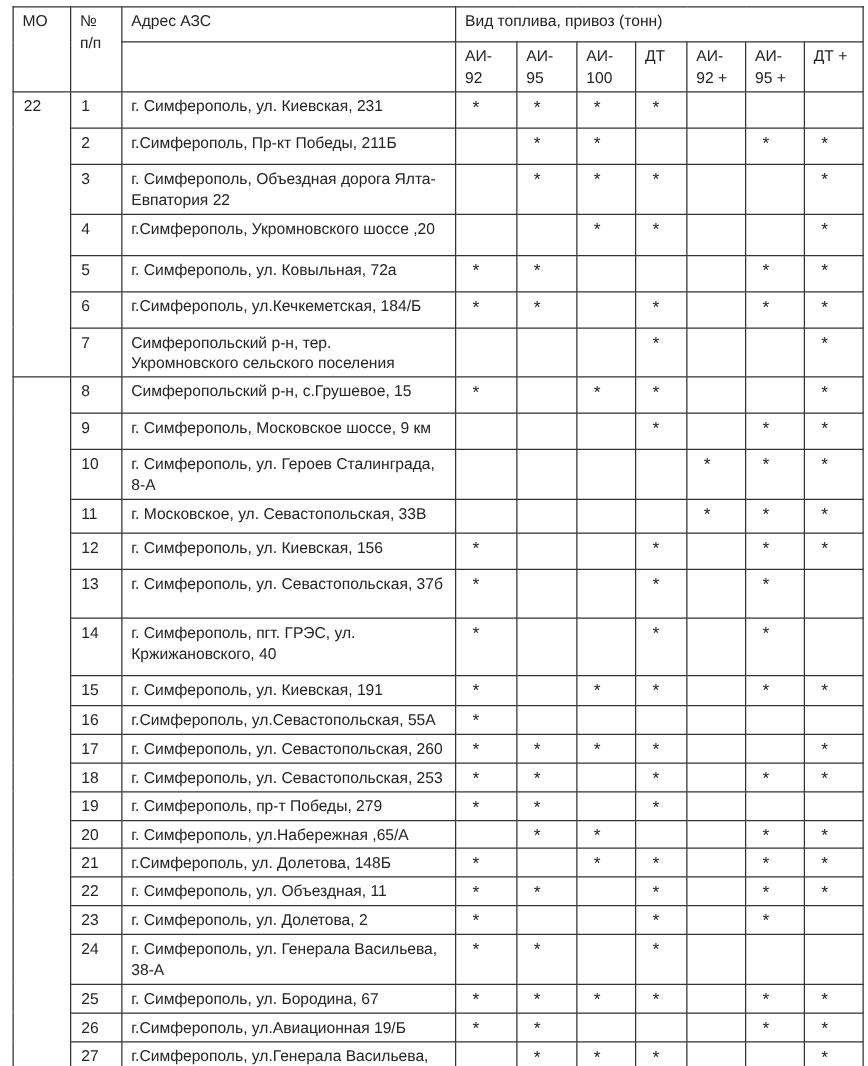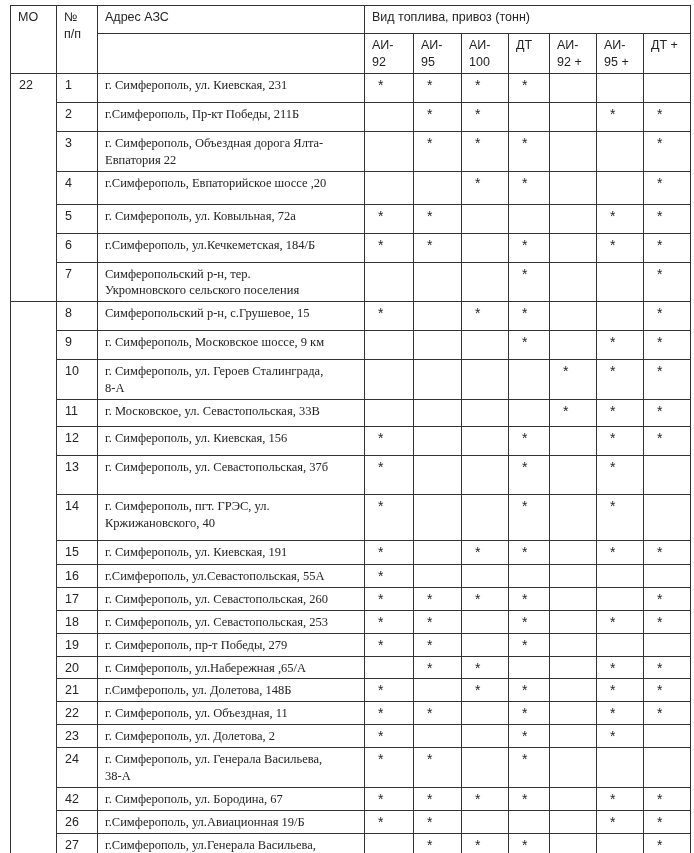--- a/index.html
+++ b/index.html
@@ -27,21 +27,21 @@
     font-size: 12.5px;
     line-height: 1.35;
     padding: 3px 4px 2px 7px;
     text-align: left;
     overflow: hidden;
     box-sizing: border-box;
   }
   th.h-group { height: 28px; }
   tr.subhead th { height: 35px; white-space: pre-line; }
   th.h-mo, th.h-num { white-space: pre-line; }
-  td.c-addr { white-space: pre-line; font-family: Liberation Serif, serif; }
+  td.c-addr { white-space: pre-line; }
   td.c-fuel {
     font-size: 14px;
     line-height: 1;
     padding: 4px 2px 0 13px;
     letter-spacing: 0;
   }
   td.c-mo, td.c-num { padding-left: 8px; }
 </style>
 </head>
 <body>
@@ -115,21 +115,21 @@
           <td class="c-fuel"></td>
           <td class="c-fuel">*</td>
           <td class="c-fuel">*</td>
           <td class="c-fuel">*</td>
           <td class="c-fuel"></td>
           <td class="c-fuel"></td>
           <td class="c-fuel">*</td>
         </tr>
         <tr style="height: 33px;">
           <td class="c-num">4</td>
-          <td class="c-addr">г.Симферополь, Евпаторийское шоссе ,20</td>
+          <td class="c-addr">г.Симферополь, Укромновского шоссе ,20</td>
           <td class="c-fuel"></td>
           <td class="c-fuel"></td>
           <td class="c-fuel">*</td>
           <td class="c-fuel">*</td>
           <td class="c-fuel"></td>
           <td class="c-fuel"></td>
           <td class="c-fuel">*</td>
         </tr>
         <tr style="height: 29px;">
           <td class="c-num">5</td>
@@ -350,21 +350,21 @@
 38-А</td>
           <td class="c-fuel">*</td>
           <td class="c-fuel">*</td>
           <td class="c-fuel"></td>
           <td class="c-fuel">*</td>
           <td class="c-fuel"></td>
           <td class="c-fuel"></td>
           <td class="c-fuel"></td>
         </tr>
         <tr style="height: 21px;">
-          <td class="c-num">42</td>
+          <td class="c-num">25</td>
           <td class="c-addr">г. Симферополь, ул. Бородина, 67</td>
           <td class="c-fuel">*</td>
           <td class="c-fuel">*</td>
           <td class="c-fuel">*</td>
           <td class="c-fuel">*</td>
           <td class="c-fuel"></td>
           <td class="c-fuel">*</td>
           <td class="c-fuel">*</td>
         </tr>
         <tr style="height: 22px;">

